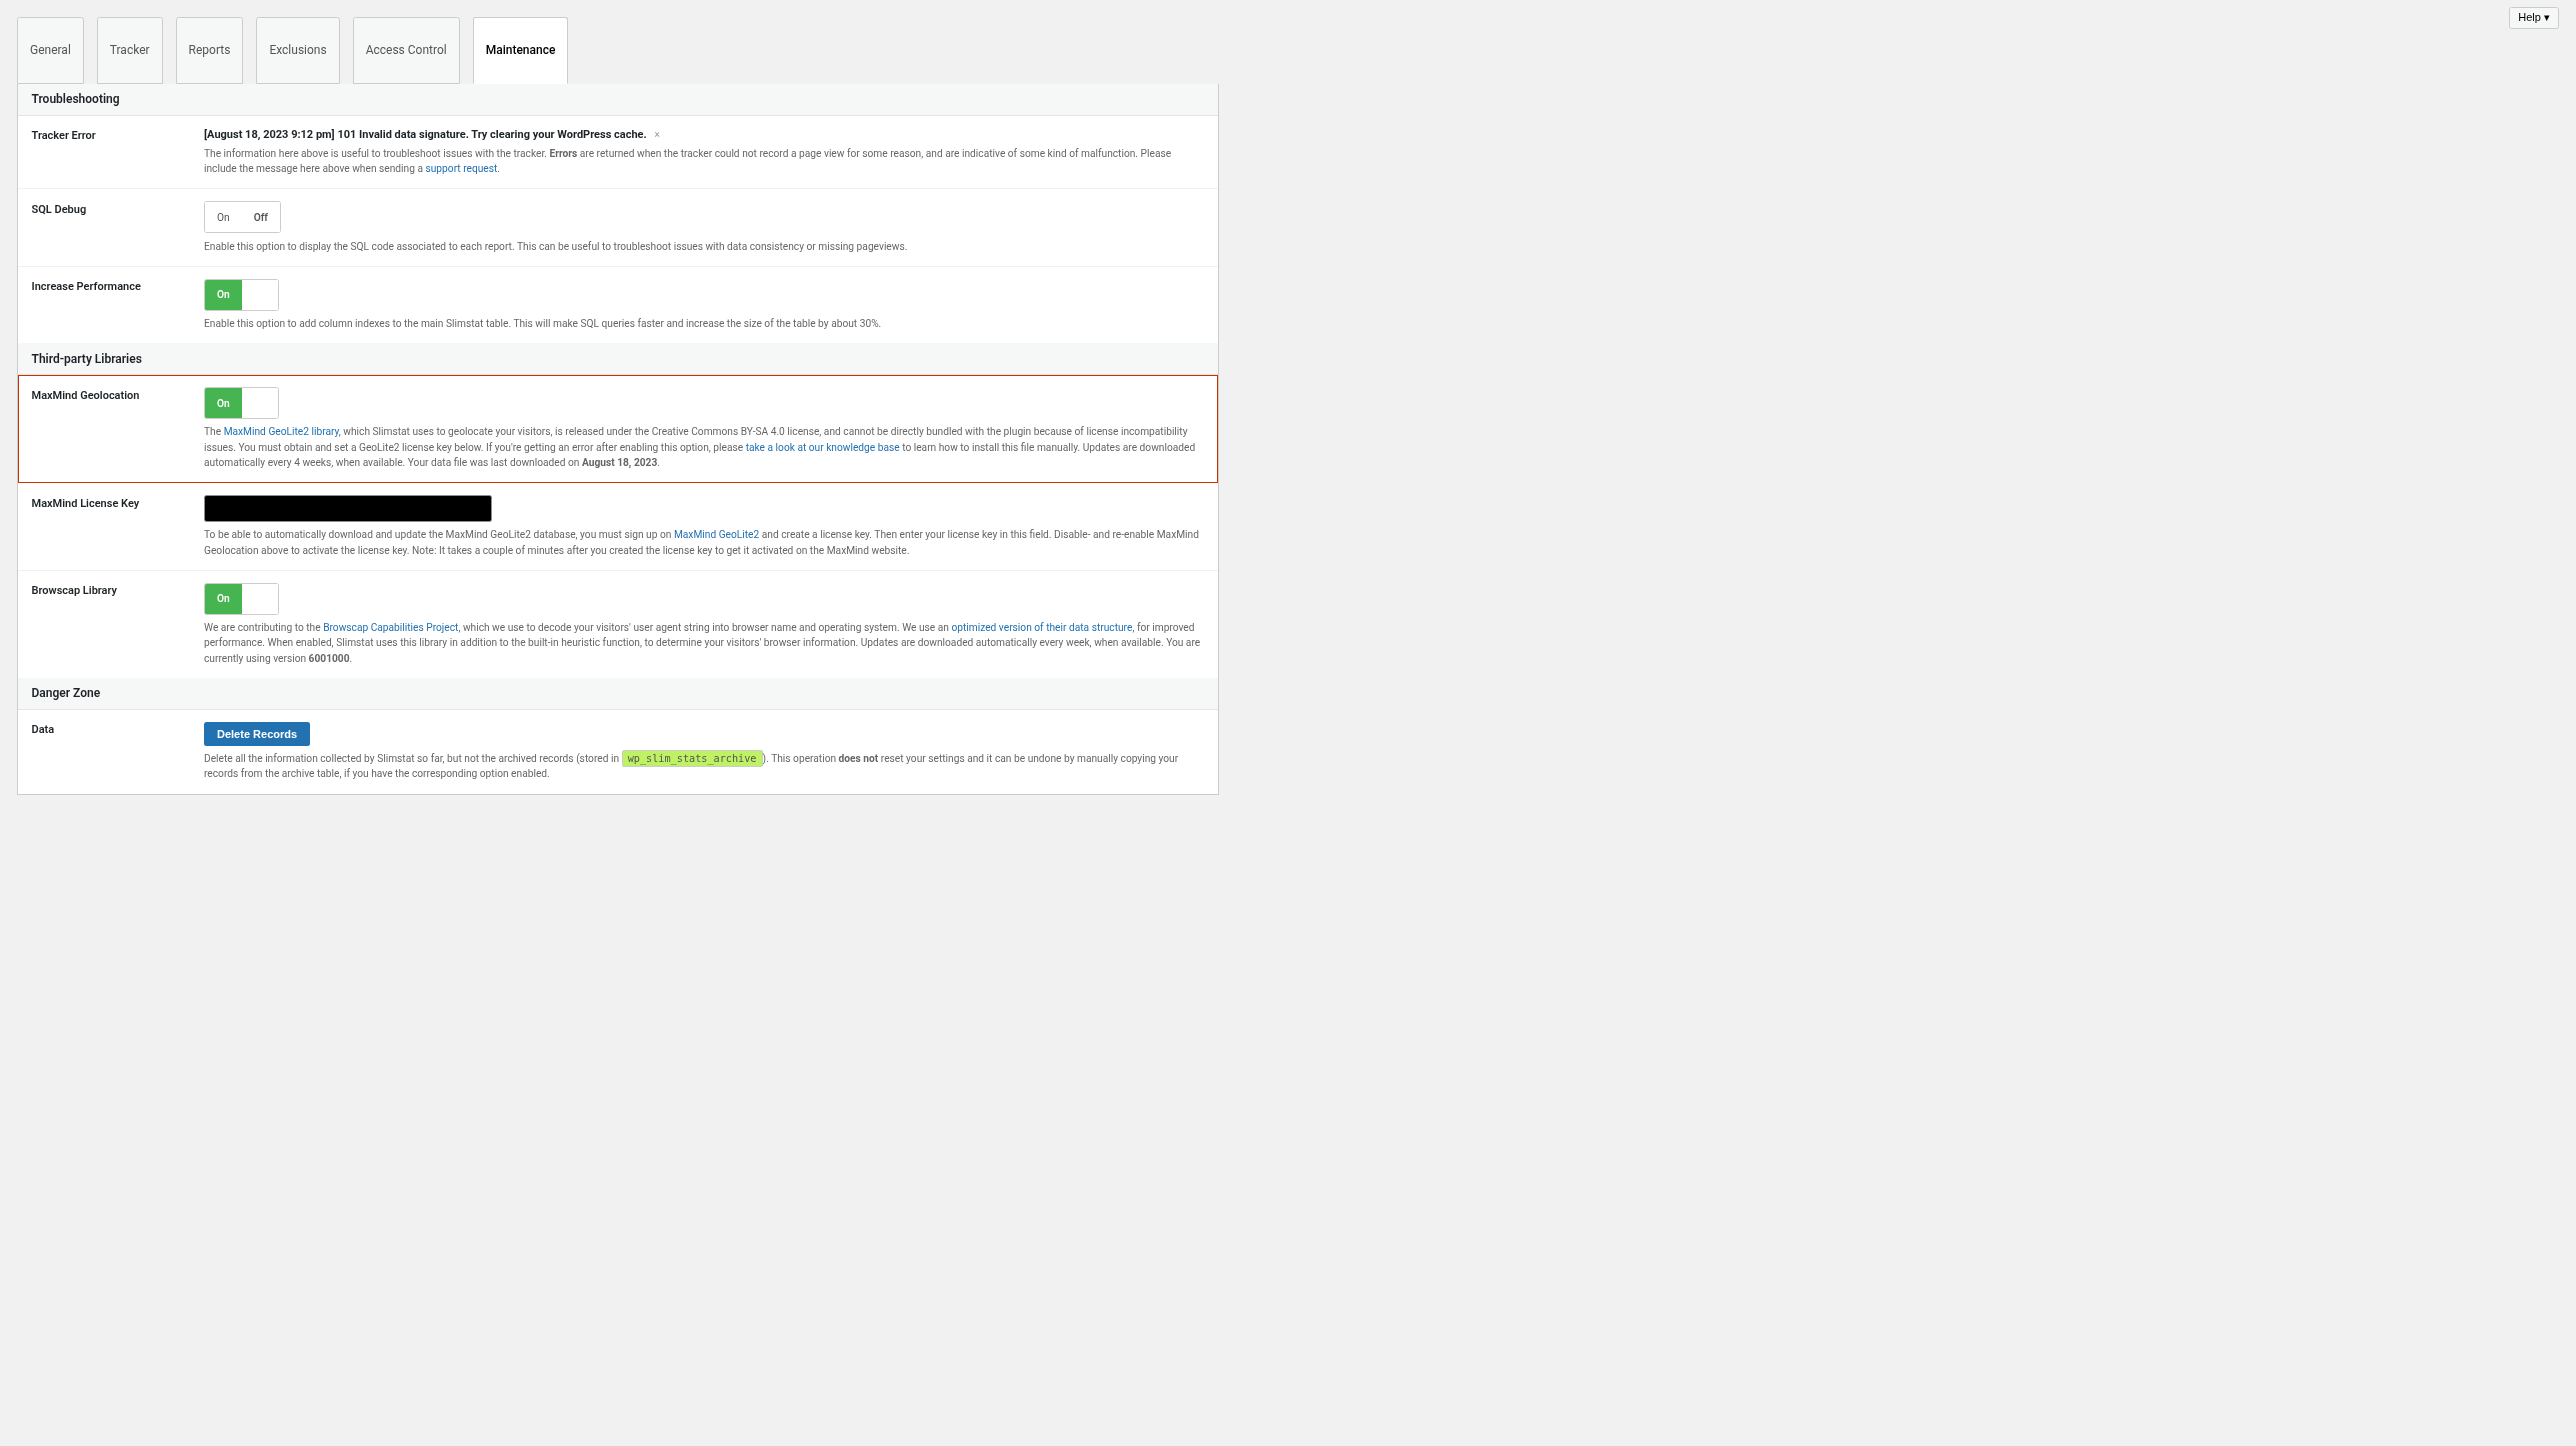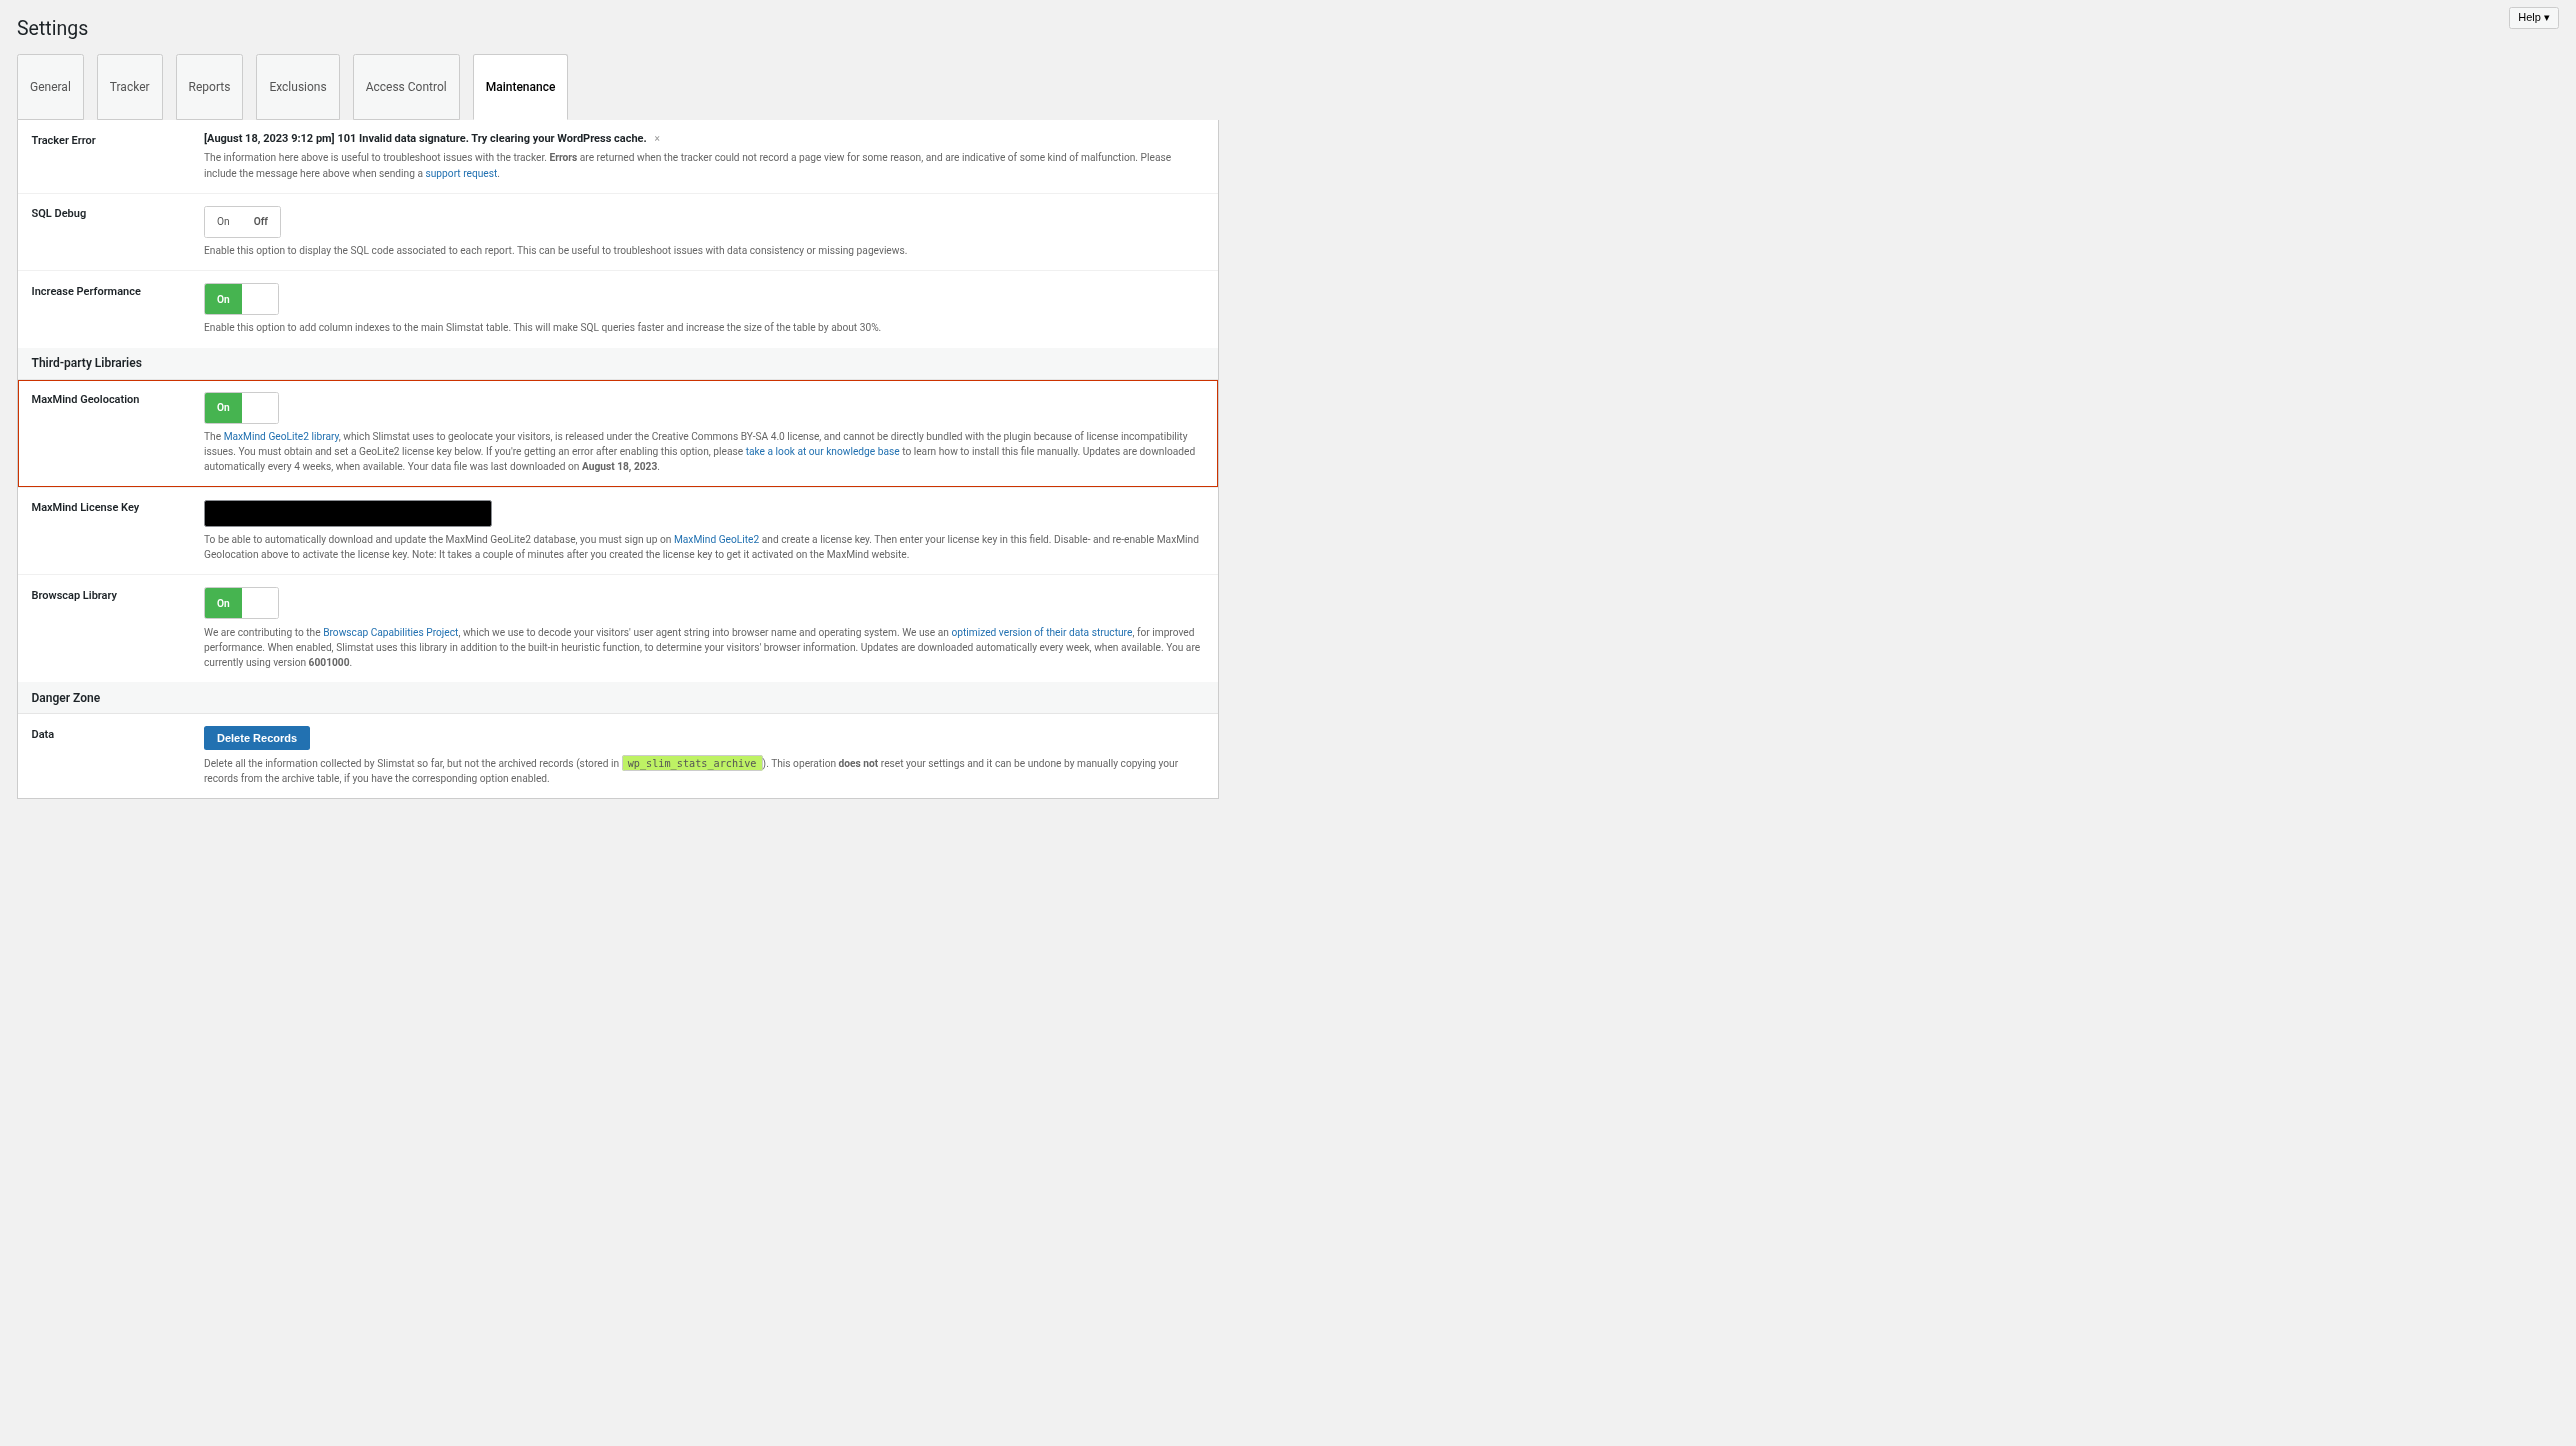--- a/index.html
+++ b/index.html
@@ -199,33 +199,35 @@
     }
   </style>
 </head>
 <body>
 
 <div class="page-wrapper">
   <button class="help-button">
     <span>Help ▾</span>
   </button>
 
-  <h1 class="page-title">Settings</h1>
 
   <div class="tabs">
     <div class="tab">General</div>
     <div class="tab">Tracker</div>
     <div class="tab">Reports</div>
     <div class="tab">Exclusions</div>
     <div class="tab">Access Control</div>
     <div class="tab active">Maintenance</div>
   </div>
 
   <div class="content-area">
 
+    <div class="section-header">
+      <span>Troubleshooting</span>
+    </div>
 
     <table class="settings-table">
 
       <tbody>
           <tr class="settings-row">
         <td class="settings-label">
           <span>Tracker Error</span>
         </td>
         <td class="settings-value">
           <div>

